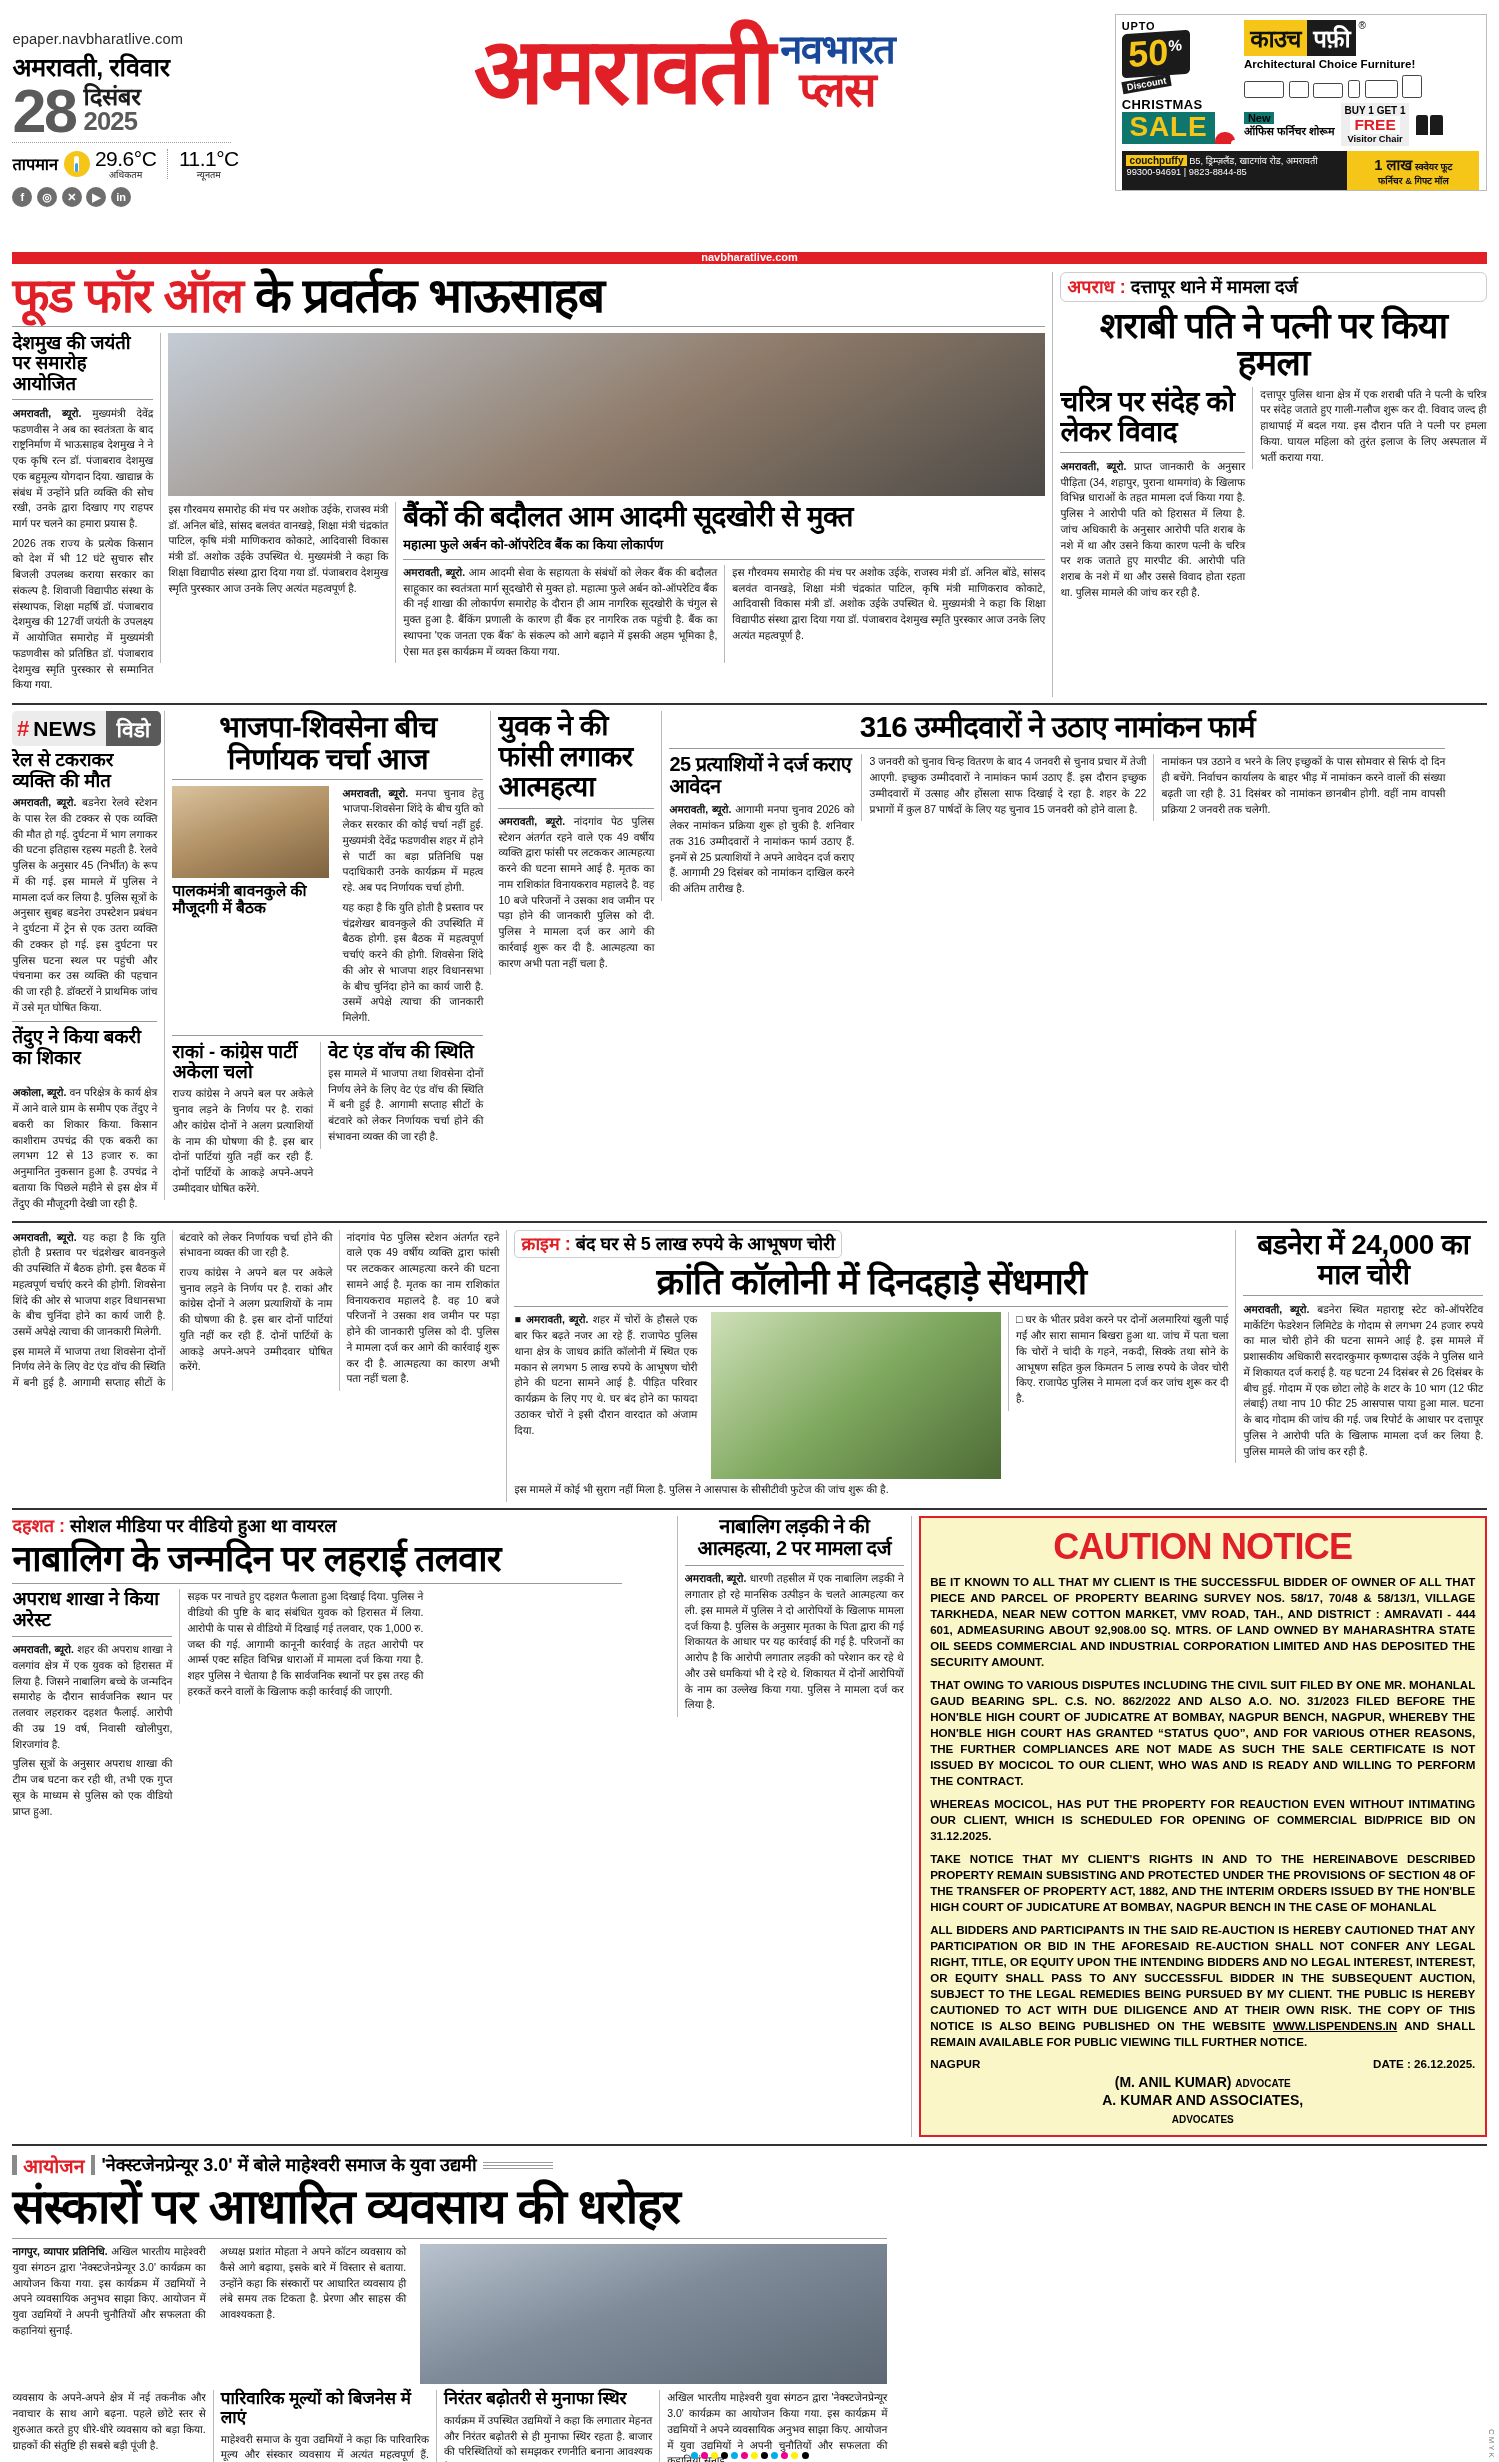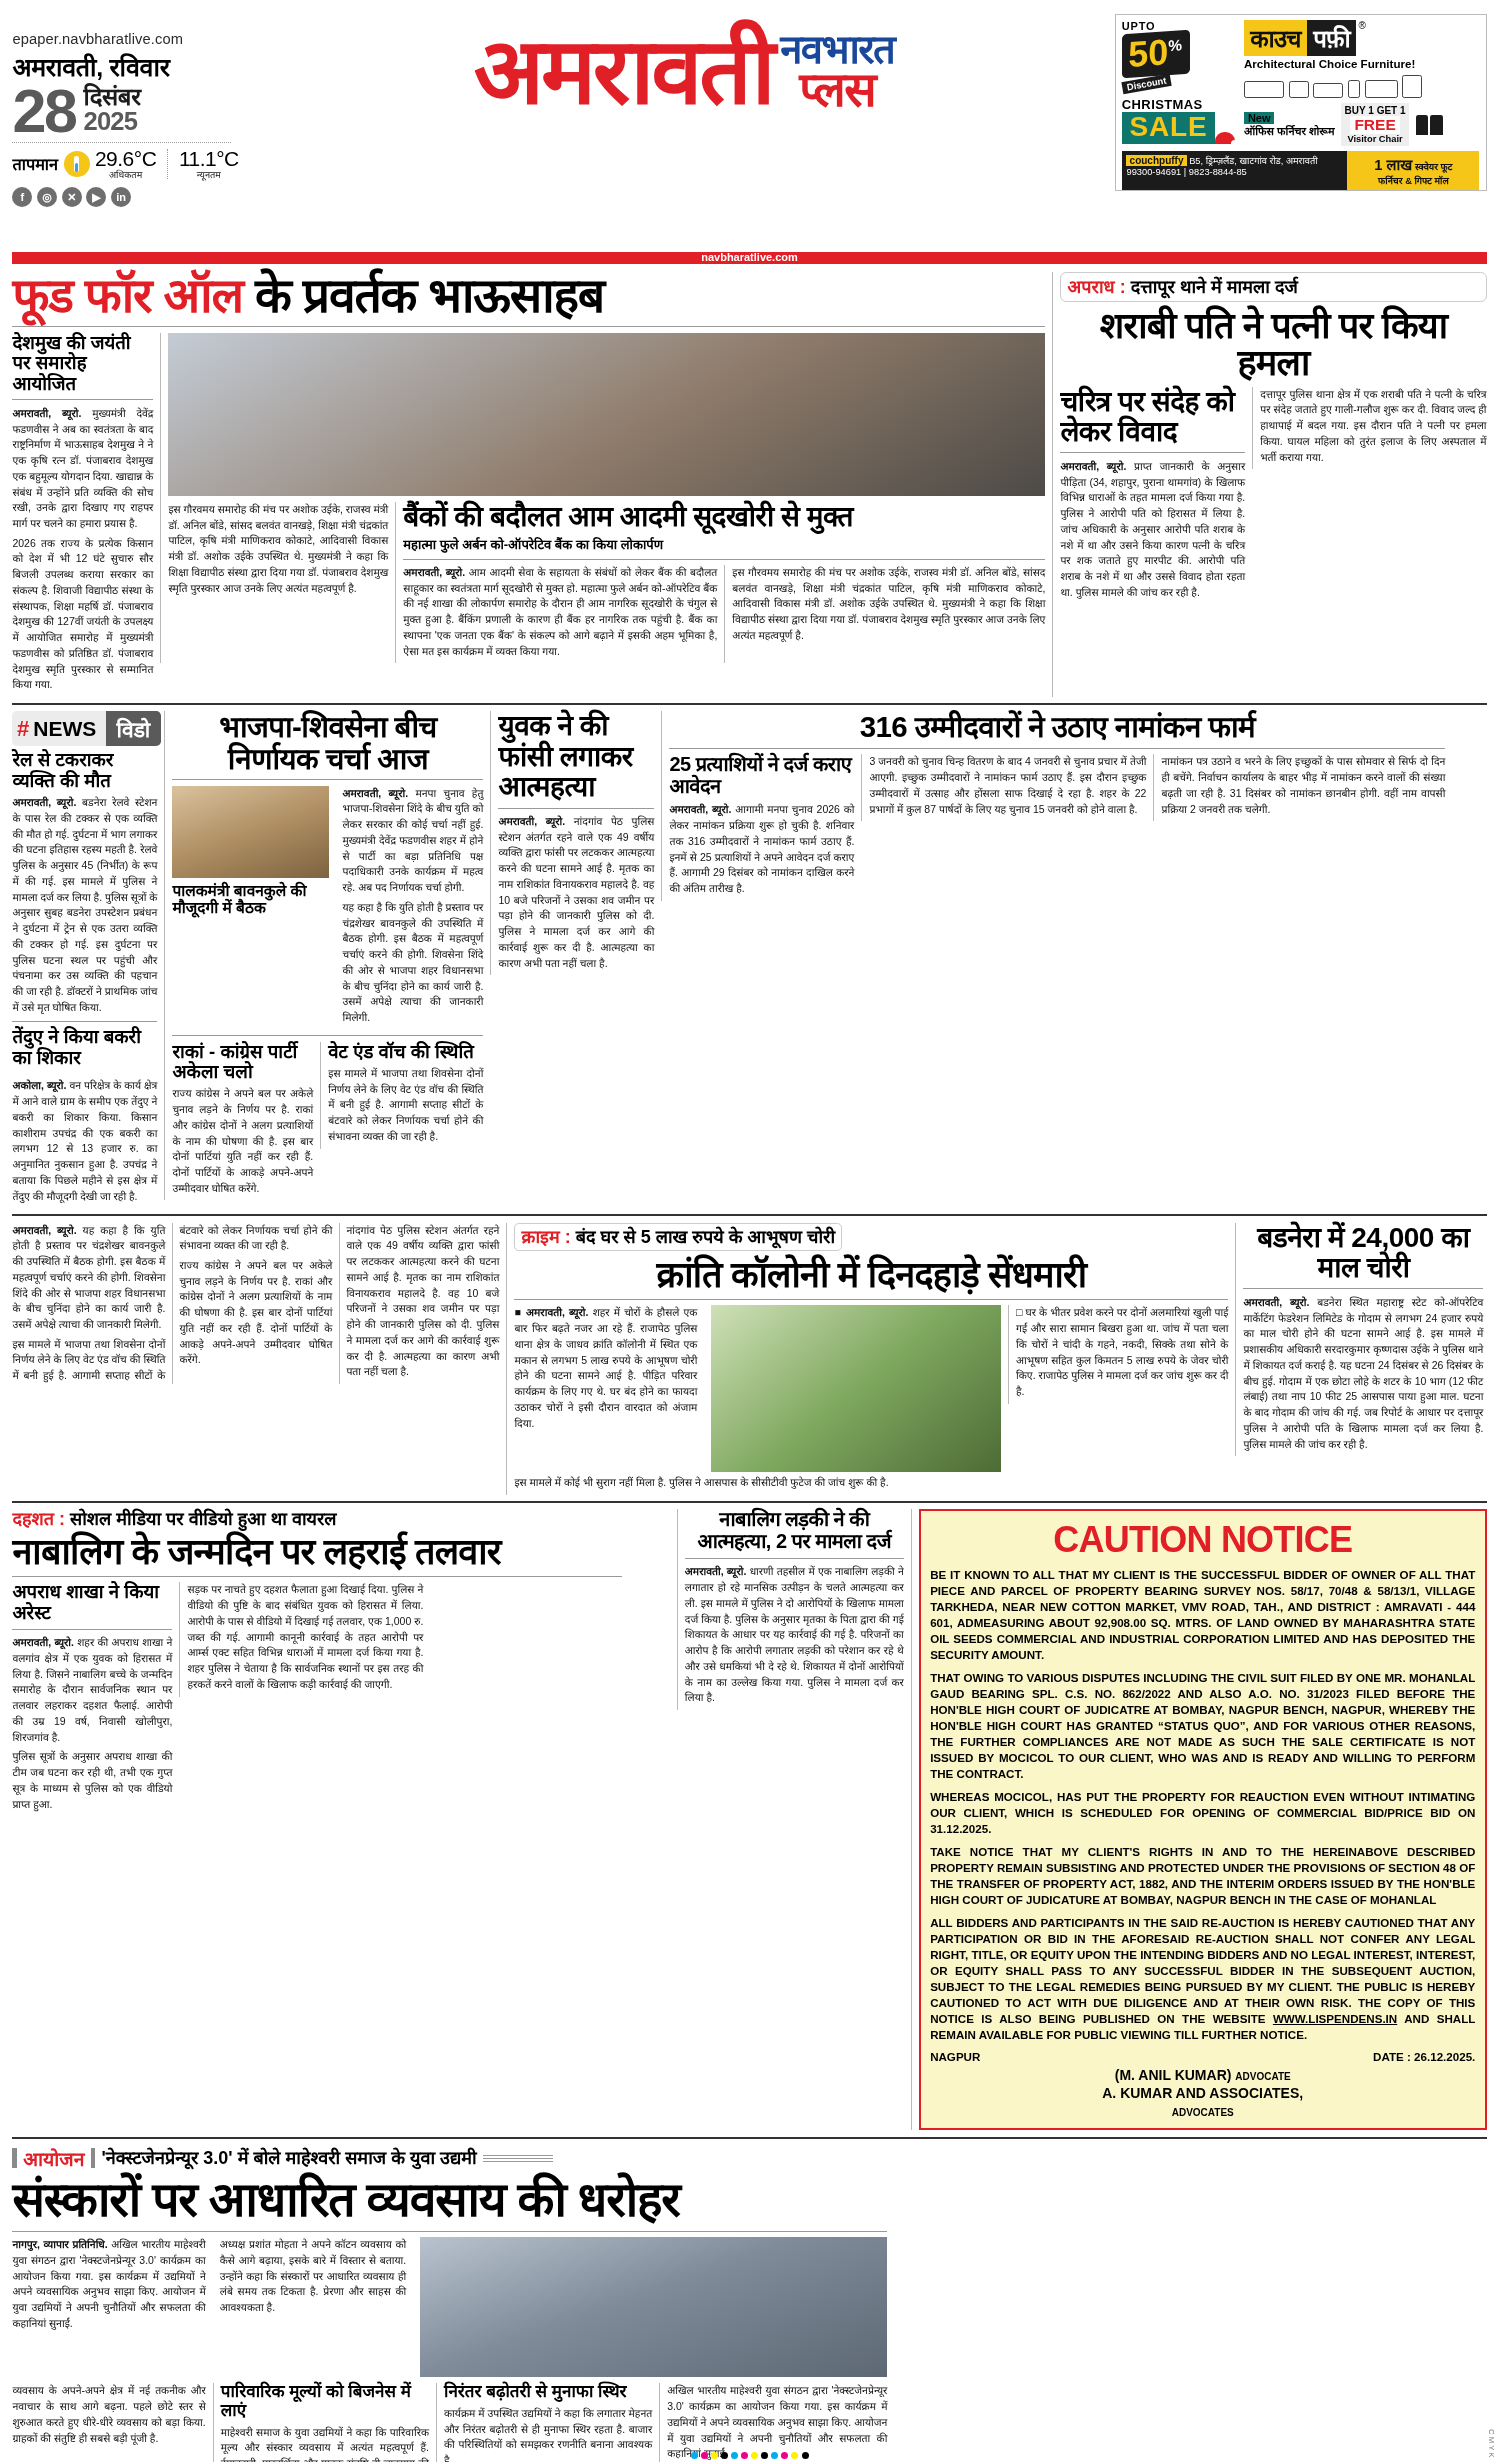--- a/index.html
+++ b/index.html
@@ -325,21 +325,21 @@
             <span>NEWS</span>
           </span>
         <span class="nv-b">विडो</span>
       </div>
       <div class="hl-s" style="margin-top:4.7px;">रेल से टकराकर व्यक्ति की मौत</div>
       <div class="body" style="margin-top:3.9px;">
           <p><b>अमरावती, ब्यूरो.</b> <span>बडनेरा रेलवे स्टेशन के पास रेल की टक्कर से एक व्यक्ति की मौत हो गई. दुर्घटना में भाग लगाकर की घटना इतिहास रहस्य महती है. रेलवे पुलिस के अनुसार 45 (निर्भीत) के रूप में की गई. इस मामले में पुलिस ने मामला दर्ज कर लिया है. पुलिस सूत्रों के अनुसार सुबह बडनेरा उपस्टेशन प्रबंधन ने दुर्घटना में ट्रेन से एक उतरा व्यक्ति की टक्कर हो गई. इस दुर्घटना पर पुलिस घटना स्थल पर पहुंची और पंचनामा कर उस व्यक्ति की पहचान की जा रही है. डॉक्टरों ने प्राथमिक जांच में उसे मृत घोषित किया.</span></p>
         </div>
       <div class="hr-tn"></div>
       <div class="hl-s">तेंदुए ने किया बकरी का शिकार</div>
-      <div class="body" style="margin-top:10px;">
+      <div class="body" style="margin-top:17px;">
           <p><b>अकोला, ब्यूरो.</b> <span>वन परिक्षेत्र के कार्य क्षेत्र में आने वाले ग्राम के समीप एक तेंदुए ने बकरी का शिकार किया. किसान काशीराम उपचंद्र की एक बकरी का लगभग 12 से 13 हजार रु. का अनुमानित नुकसान हुआ है. उपचंद्र ने बताया कि पिछले महीने से इस क्षेत्र में तेंदुए की मौजूदगी देखी जा रही है.</span></p>
         </div>
     </div>
 
     <div class="col vr" style="width:326px;">
       <div class="hl-l" style="text-align:center;">भाजपा-शिवसेना बीच निर्णायक चर्चा आज</div>
       <div class="hr-tn"></div>
       <div class="cols" style="align-items:flex-start;">
         <div class="col" style="width:171px;">
           <div class="photo warm" style="height:92px;width:100%;"></div>

